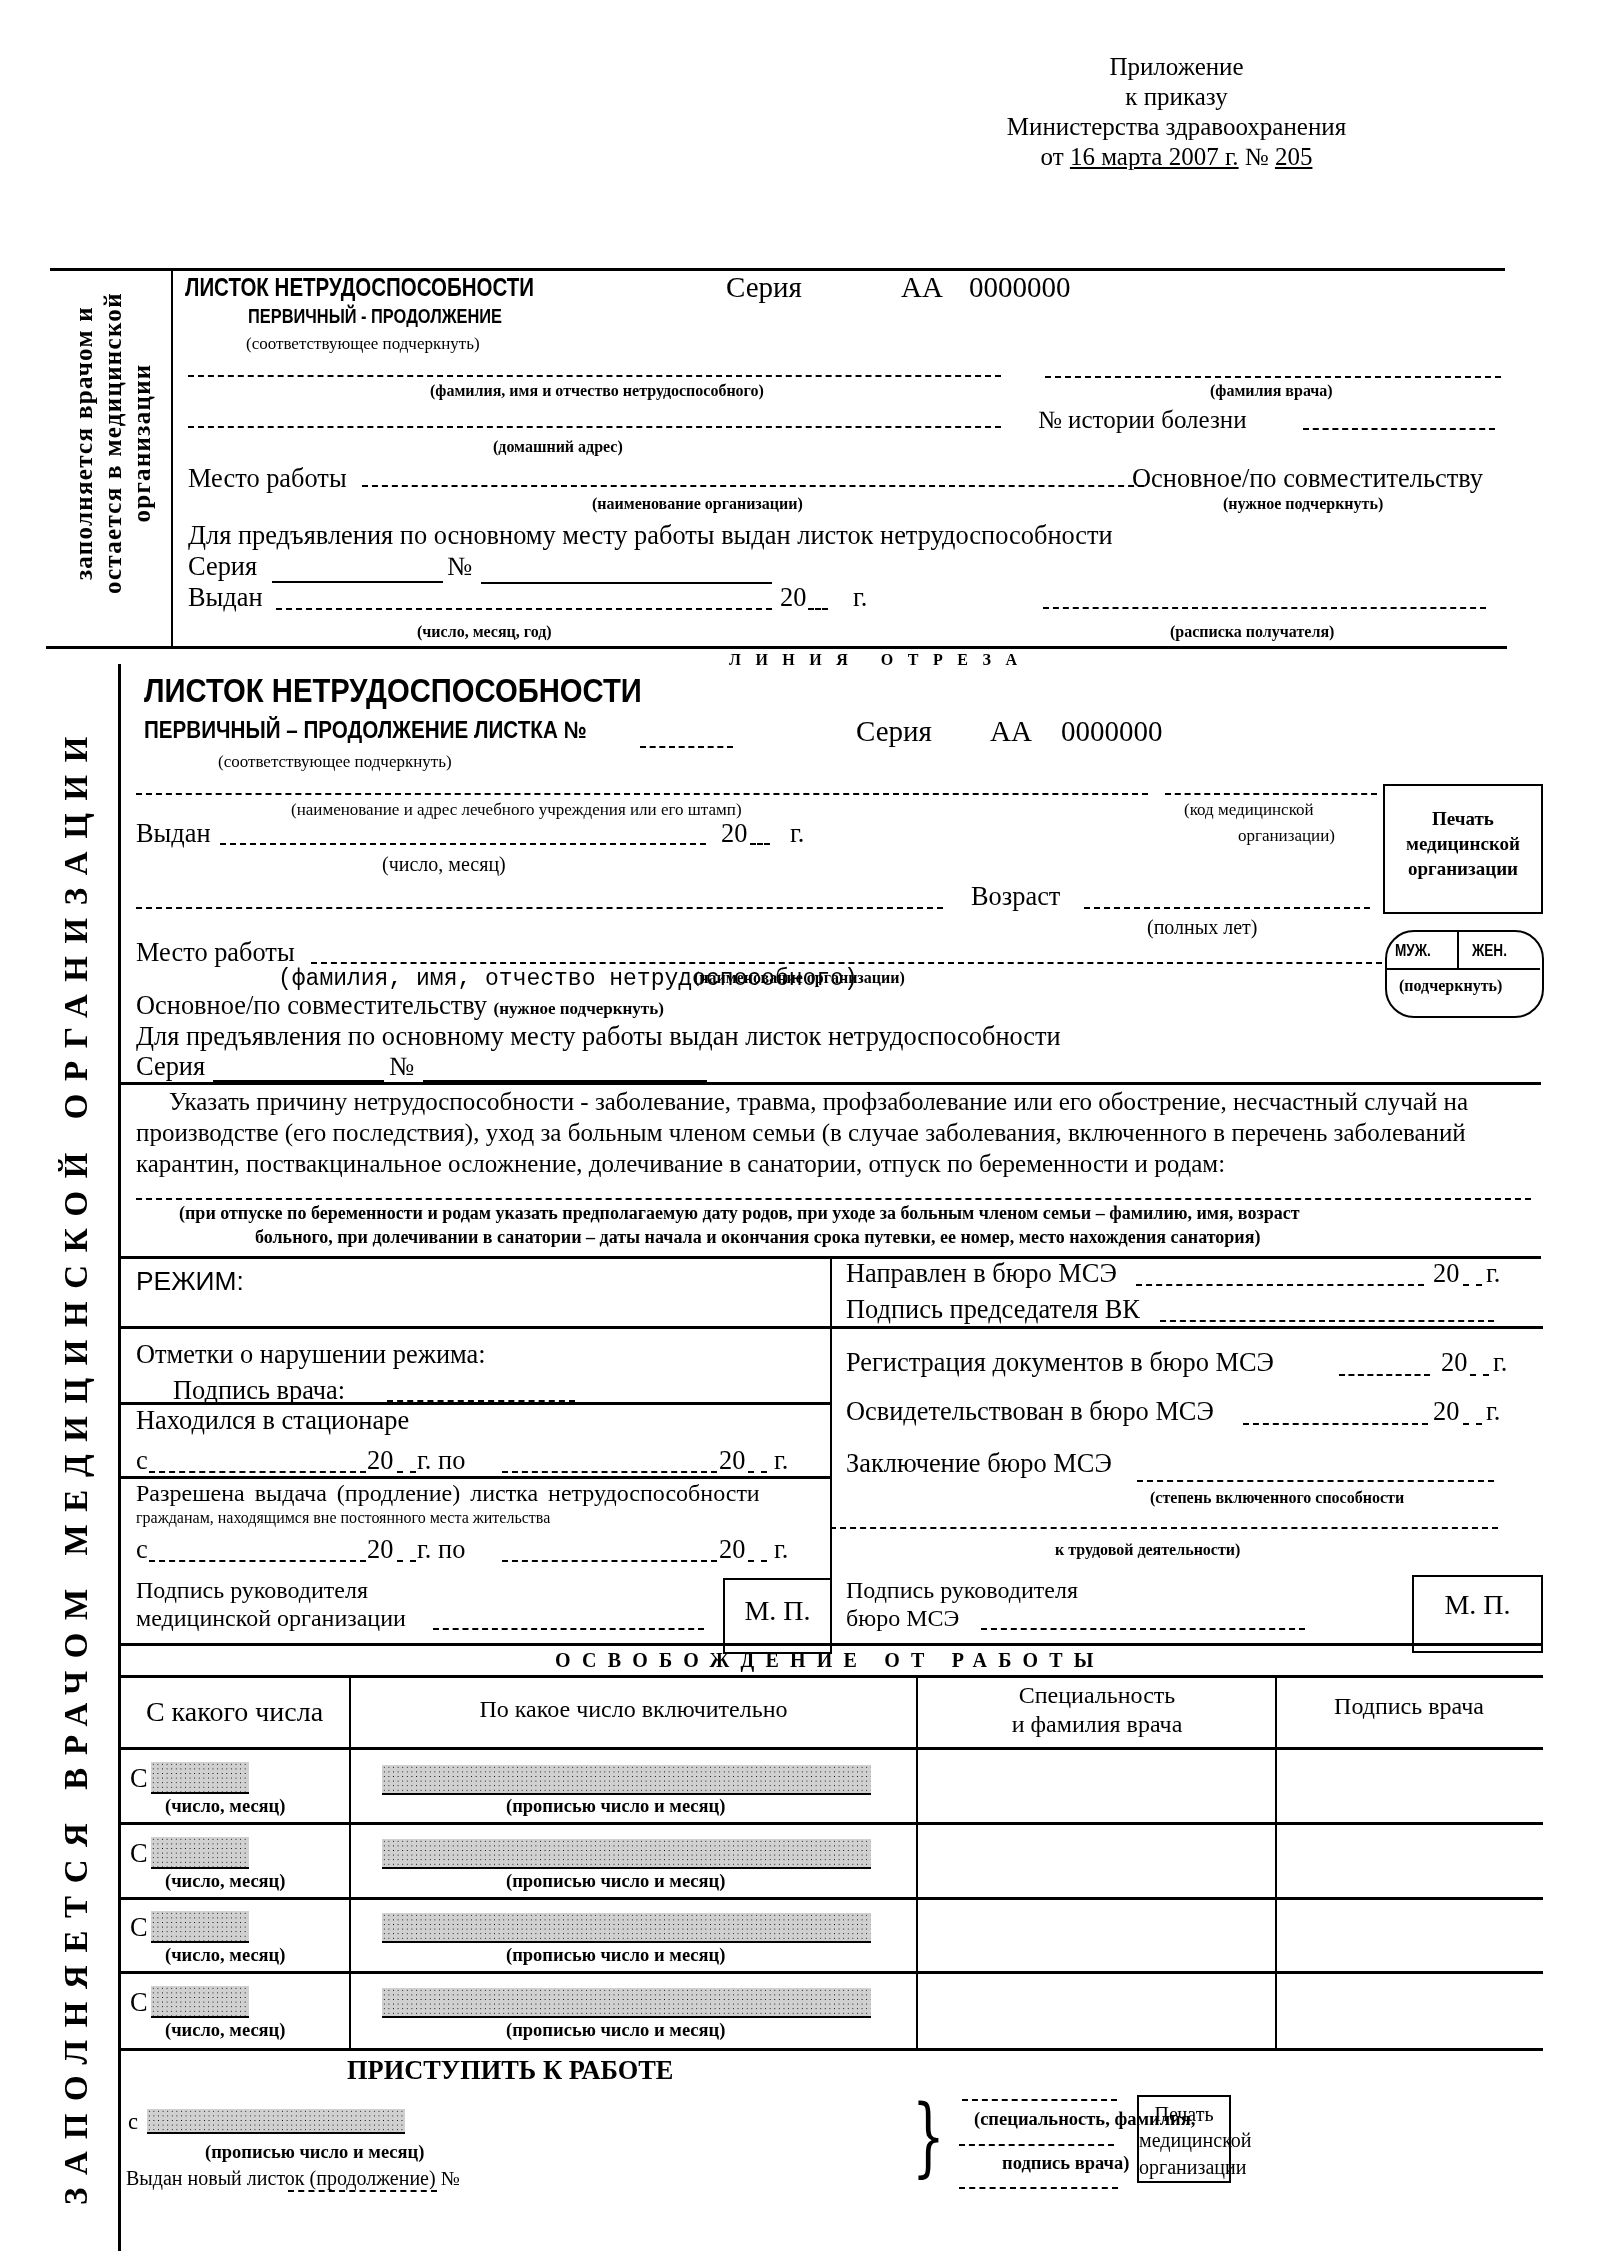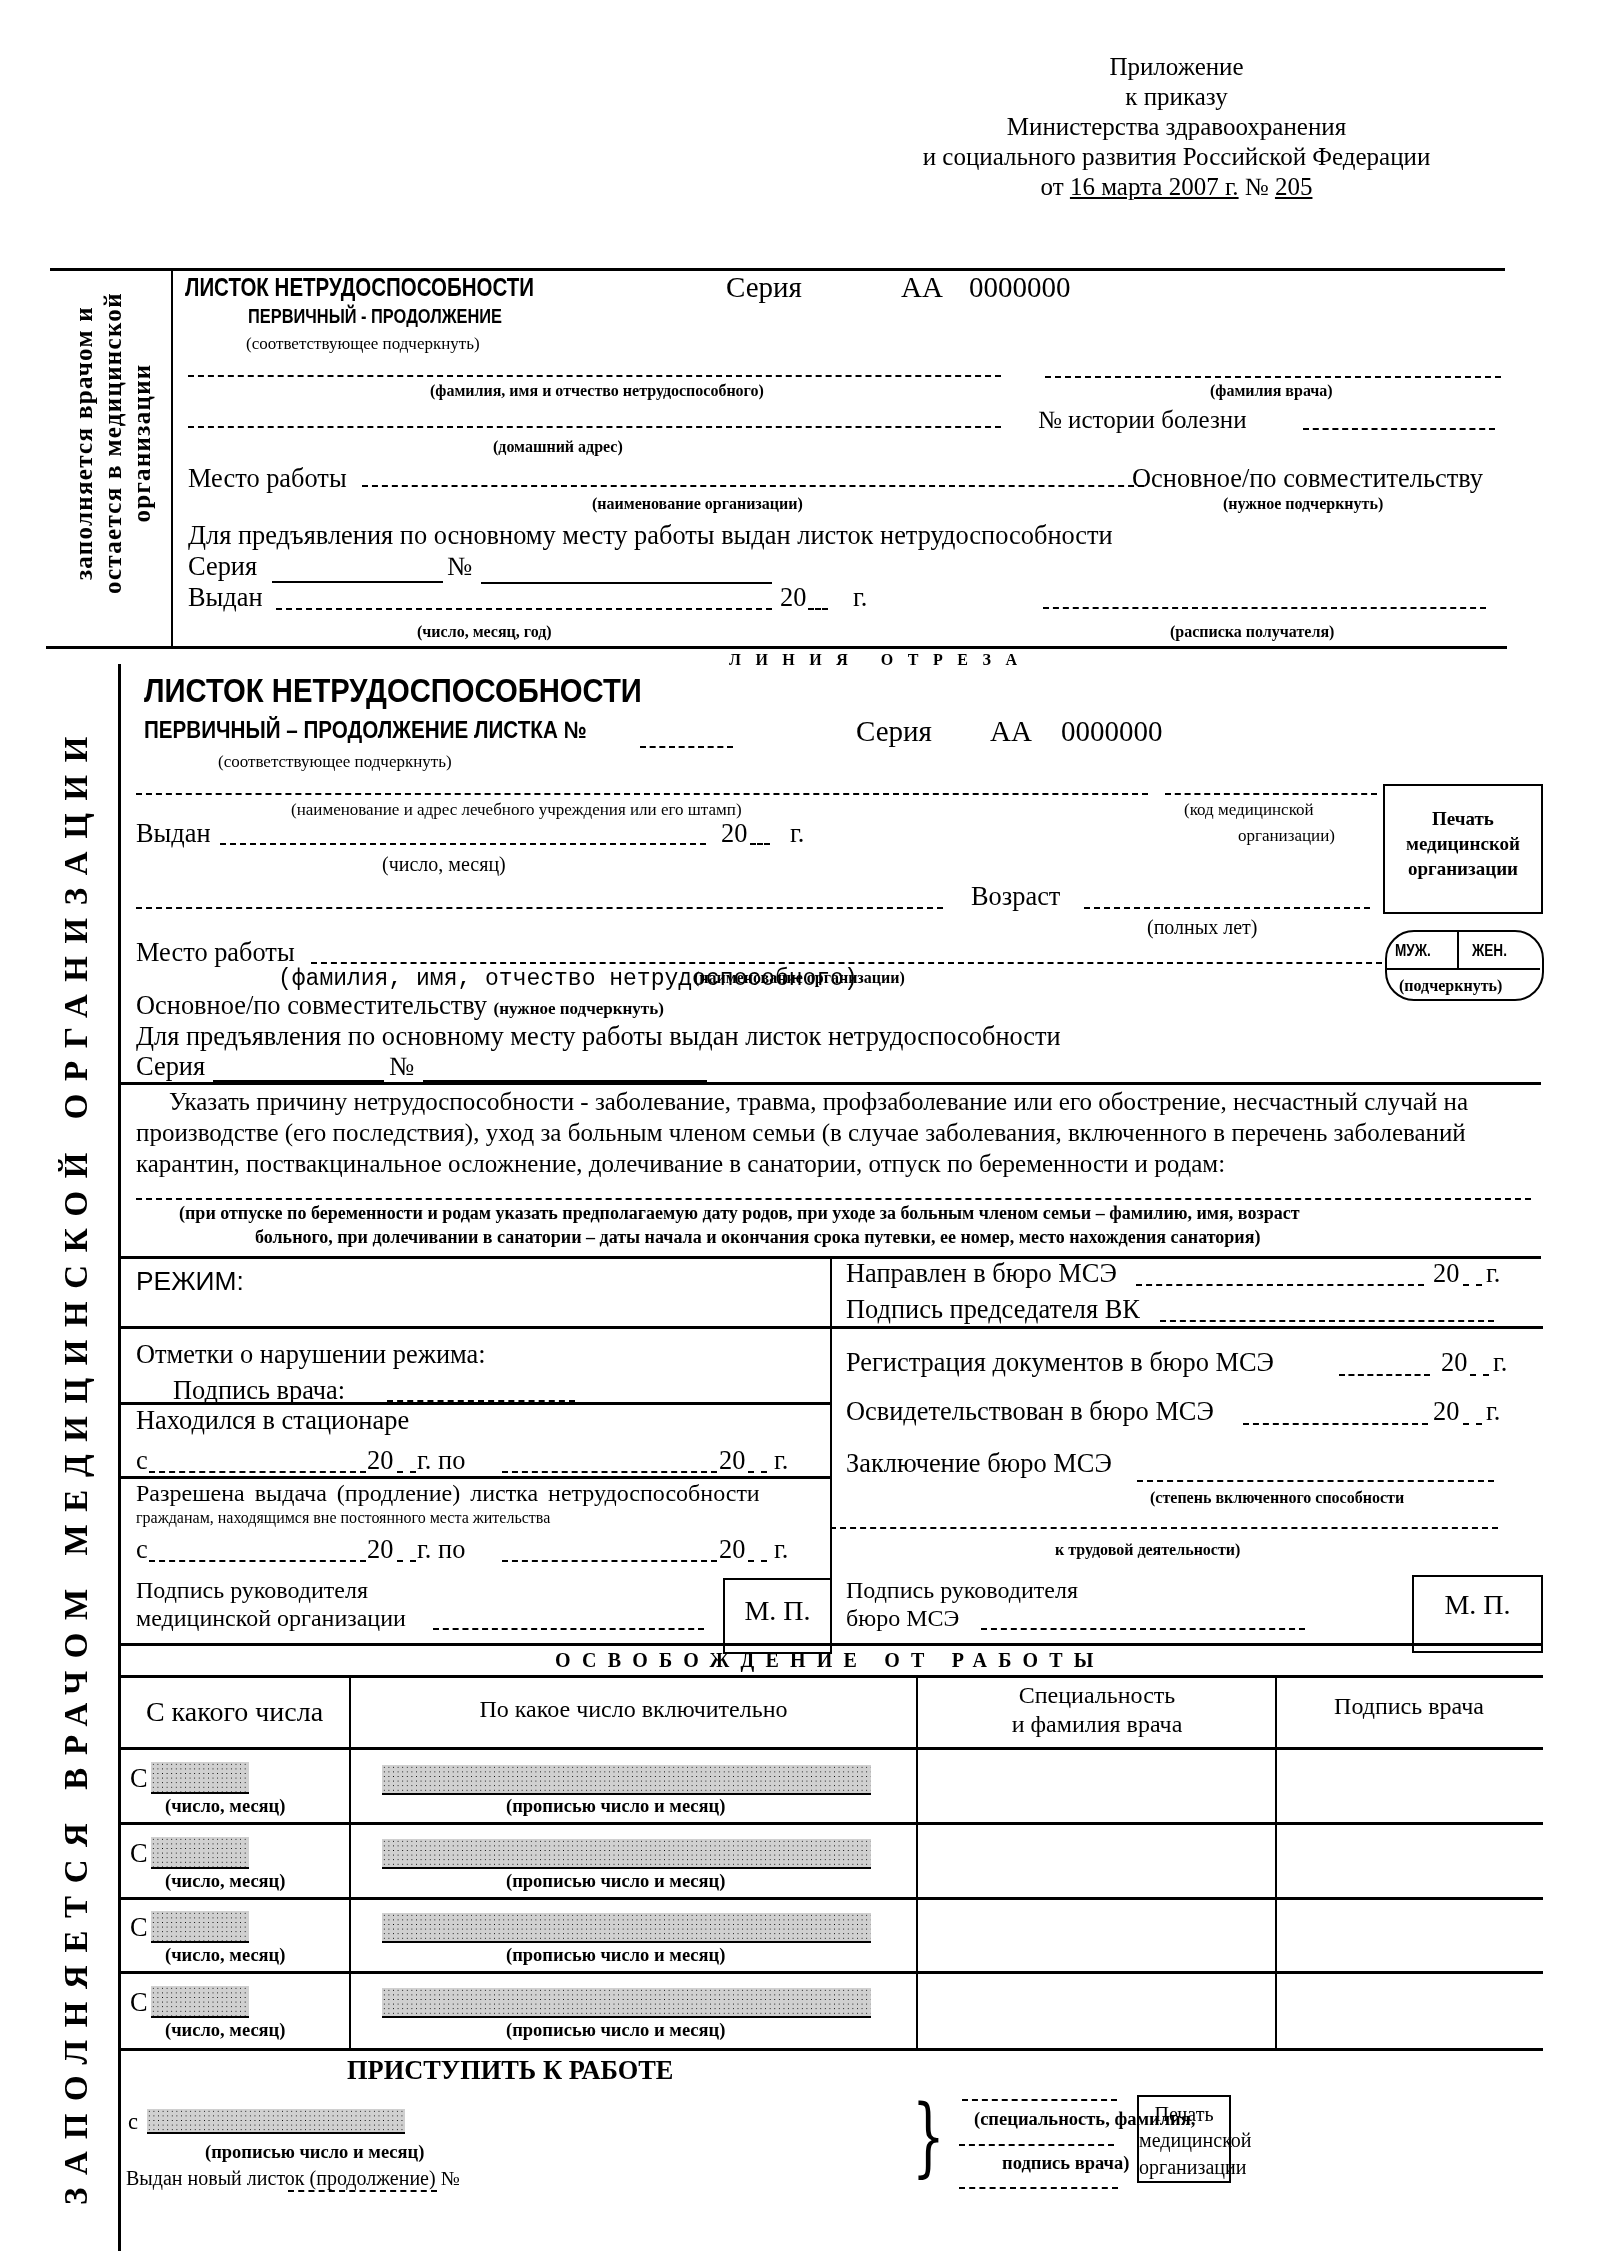--- a/index.html
+++ b/index.html
@@ -22,21 +22,20 @@
   .vert { position: absolute; transform: rotate(-90deg); transform-origin: left top; white-space: nowrap; }
   .spaced { letter-spacing: 16px; }
 </style>
 </head>
 <body>
 
 <div class="abs center" style="left:879px; top:52px; width:595px; font-size:25px; line-height:30px;">
   <div>Приложение</div>
   <div>к приказу</div>
   <div>Министерства здравоохранения</div>
-  <div>и социального развития Российской Федерации</div>
   <div>
     <span>от</span>
     <span style="text-decoration:underline">16 марта 2007 г.</span>
     <span>№</span>
     <span style="text-decoration:underline">205</span>
   </div>
 </div>
 
 <div class="hline" style="left:50px; top:268px; width:1455px;"></div>
 <div class="vline" style="left:171px; top:269px; height:380px;"></div>
@@ -117,21 +116,21 @@
 <div class="dash" style="left:750px; top:843px; width:20px;"></div>
 <div class="abs" style="left:790px; top:818px; font-size:26.4px;">г.</div>
 <div class="abs small" style="left:382px; top:853px; font-size:20px;">(число, месяц)</div>
 
 <div class="dash" style="left:136px; top:907px; width:807px;"></div>
 <div class="abs" style="left:971px; top:881px; font-size:26.4px;">Возраст</div>
 <div class="dash" style="left:1084px; top:907px; width:286px;"></div>
 <div class="abs small" style="left:278px; top:966px; font-size:23px;font-family:Liberation Mono, monospace;">(фамилия, имя, отчество нетрудоспособного)</div>
 <div class="abs small" style="left:1147px; top:916px; font-size:20px;">(полных лет)</div>
 
-<div class="box" style="left:1385px; top:922px; width:159px; height:71px;border-radius:29px;">
+<div class="box" style="left:1385px; top:922px; width:159px; height:88px;border-radius:29px;">
   <div class="abs sans bold" style="left:8px; top:9.3px; font-size:17px; transform:scaleX(0.8); transform-origin:left;">МУЖ.</div>
   <div class="vline" style="left:70px; top:0; height:37px;"></div>
   <div class="abs sans bold" style="left:85px; top:9.3px; font-size:17px; transform:scaleX(0.8); transform-origin:left;">ЖЕН.</div>
   <div class="hline" style="left:0; top:36px; width:153px; height:2px;"></div>
   <div class="abs tiny bold" style="left:12px; top:45px;">(подчеркнуть)</div>
 </div>
 
 <div class="abs" style="left:136px; top:937px; font-size:26.4px;">Место работы</div>
 <div class="dash" style="left:311px; top:962px; width:1071px;"></div>
 <div class="abs tiny bold" style="left:694px; top:969px;">(наименование организации)</div>

